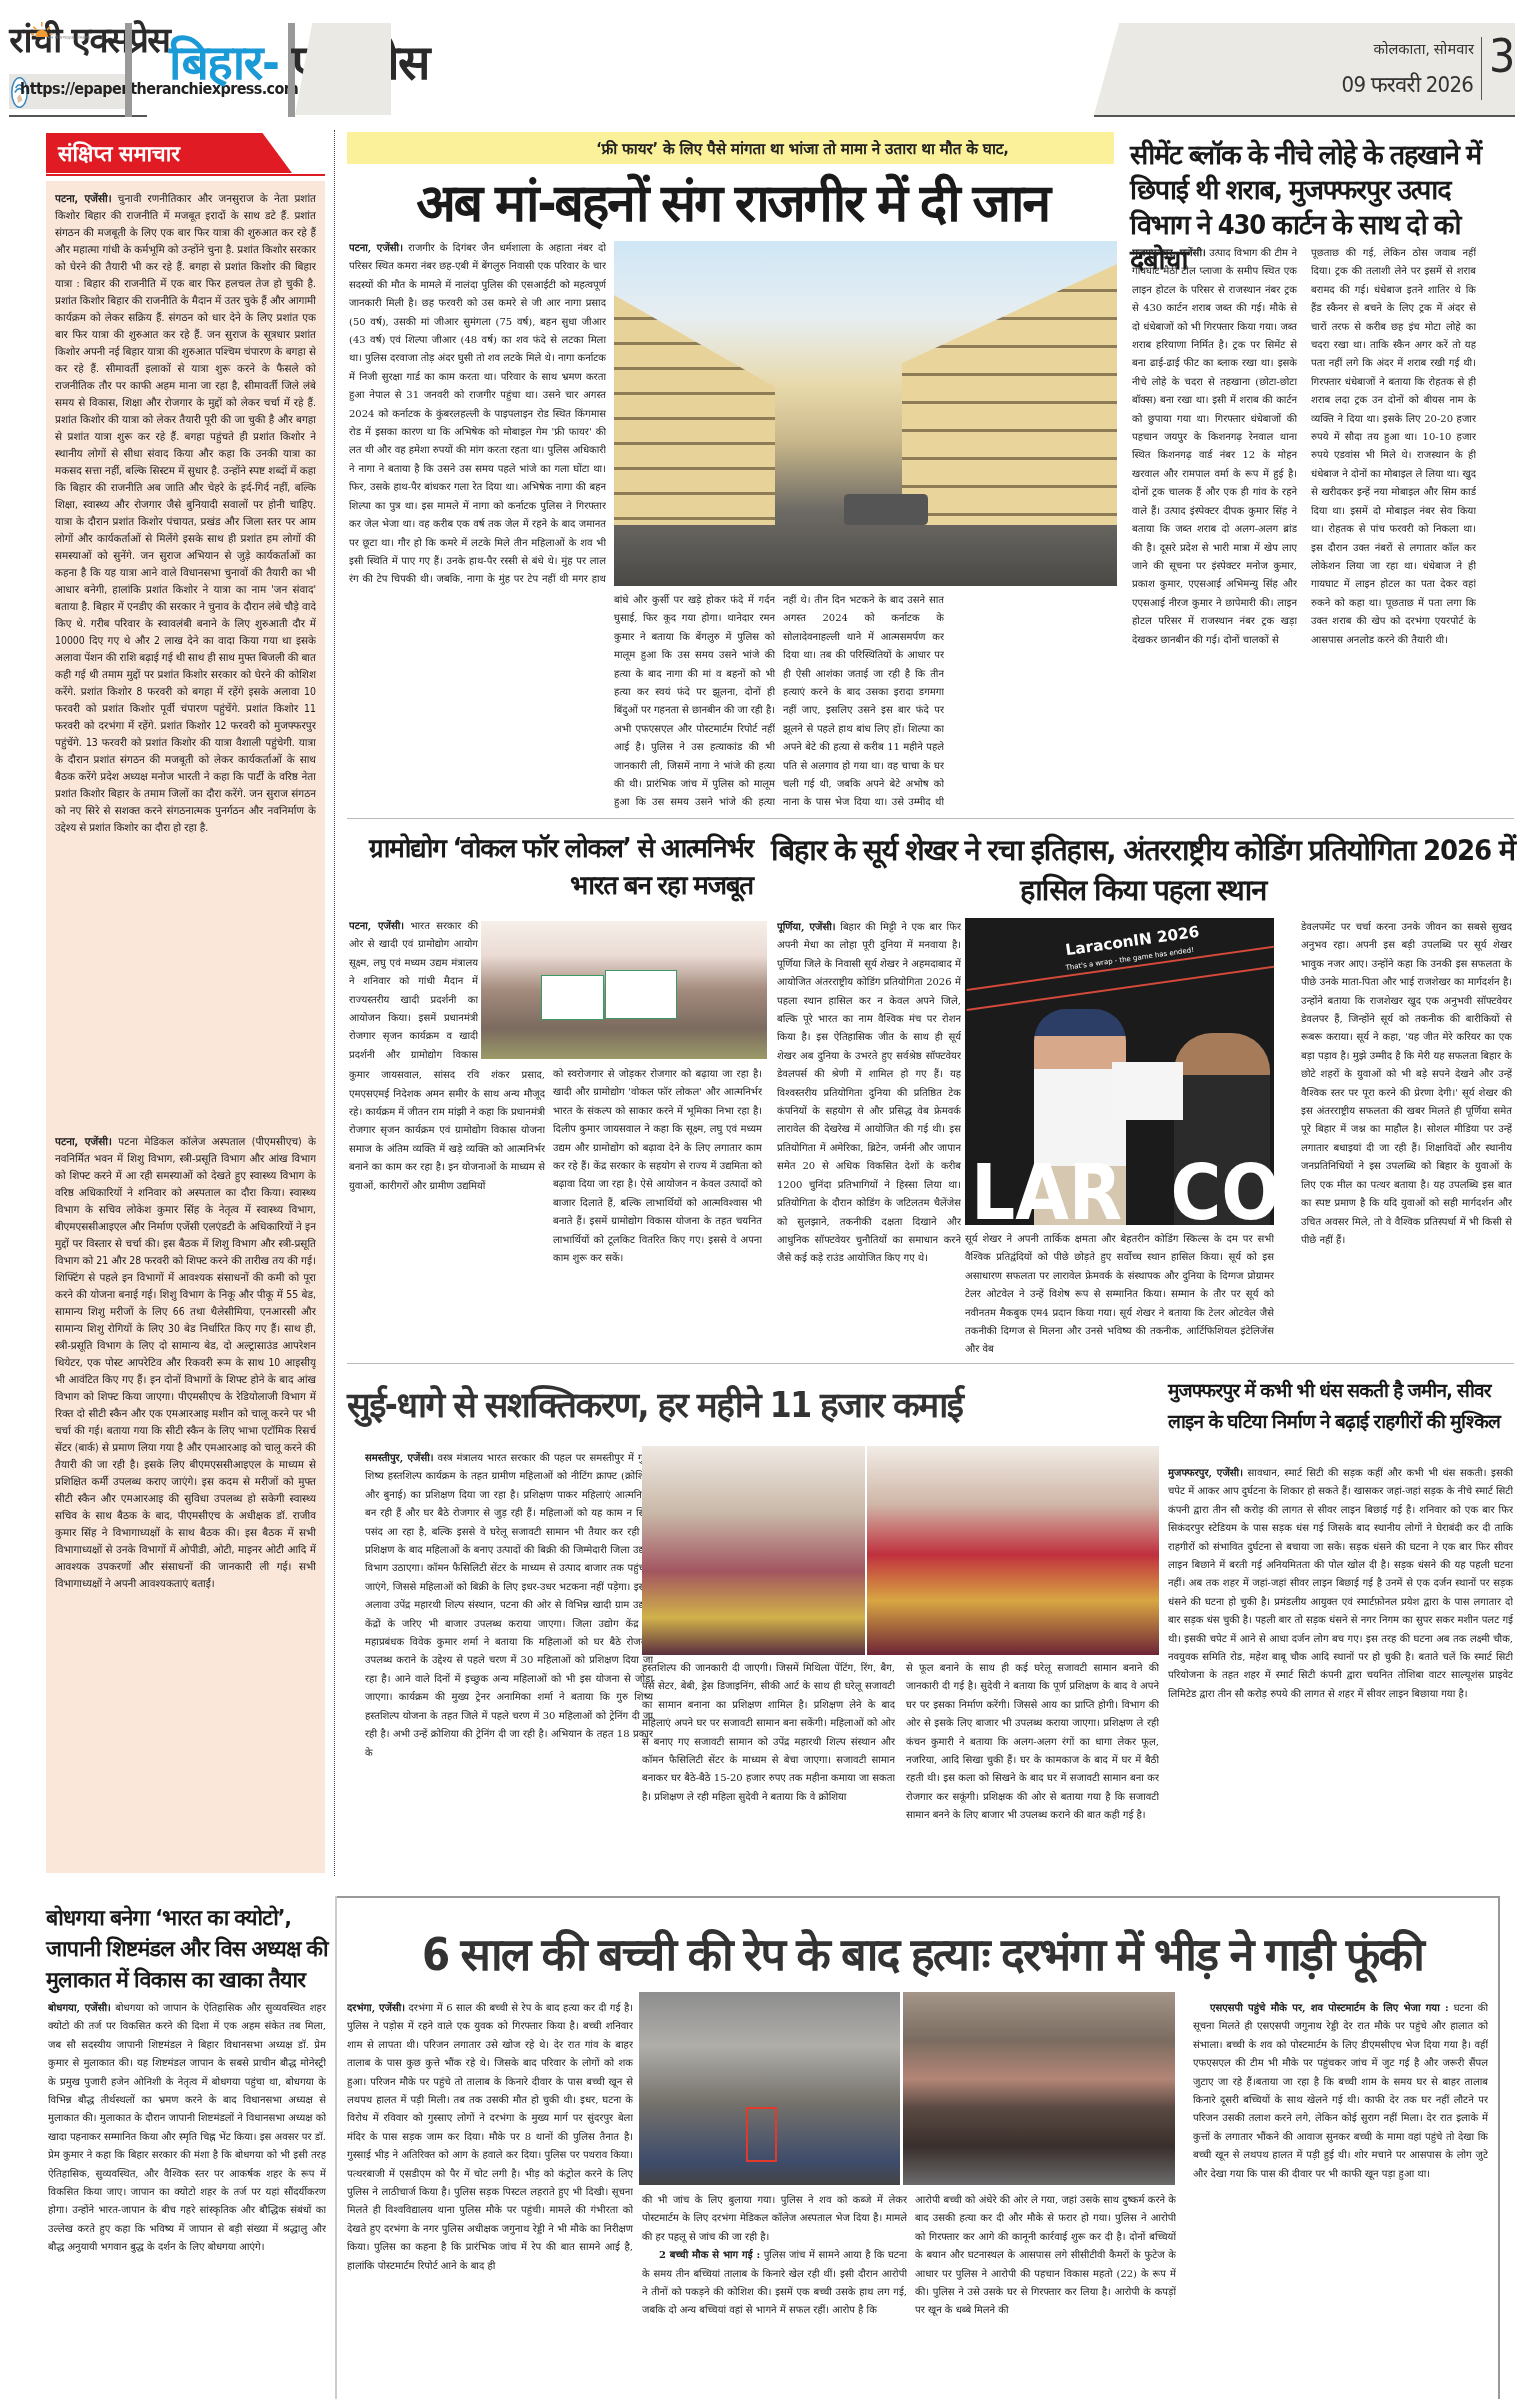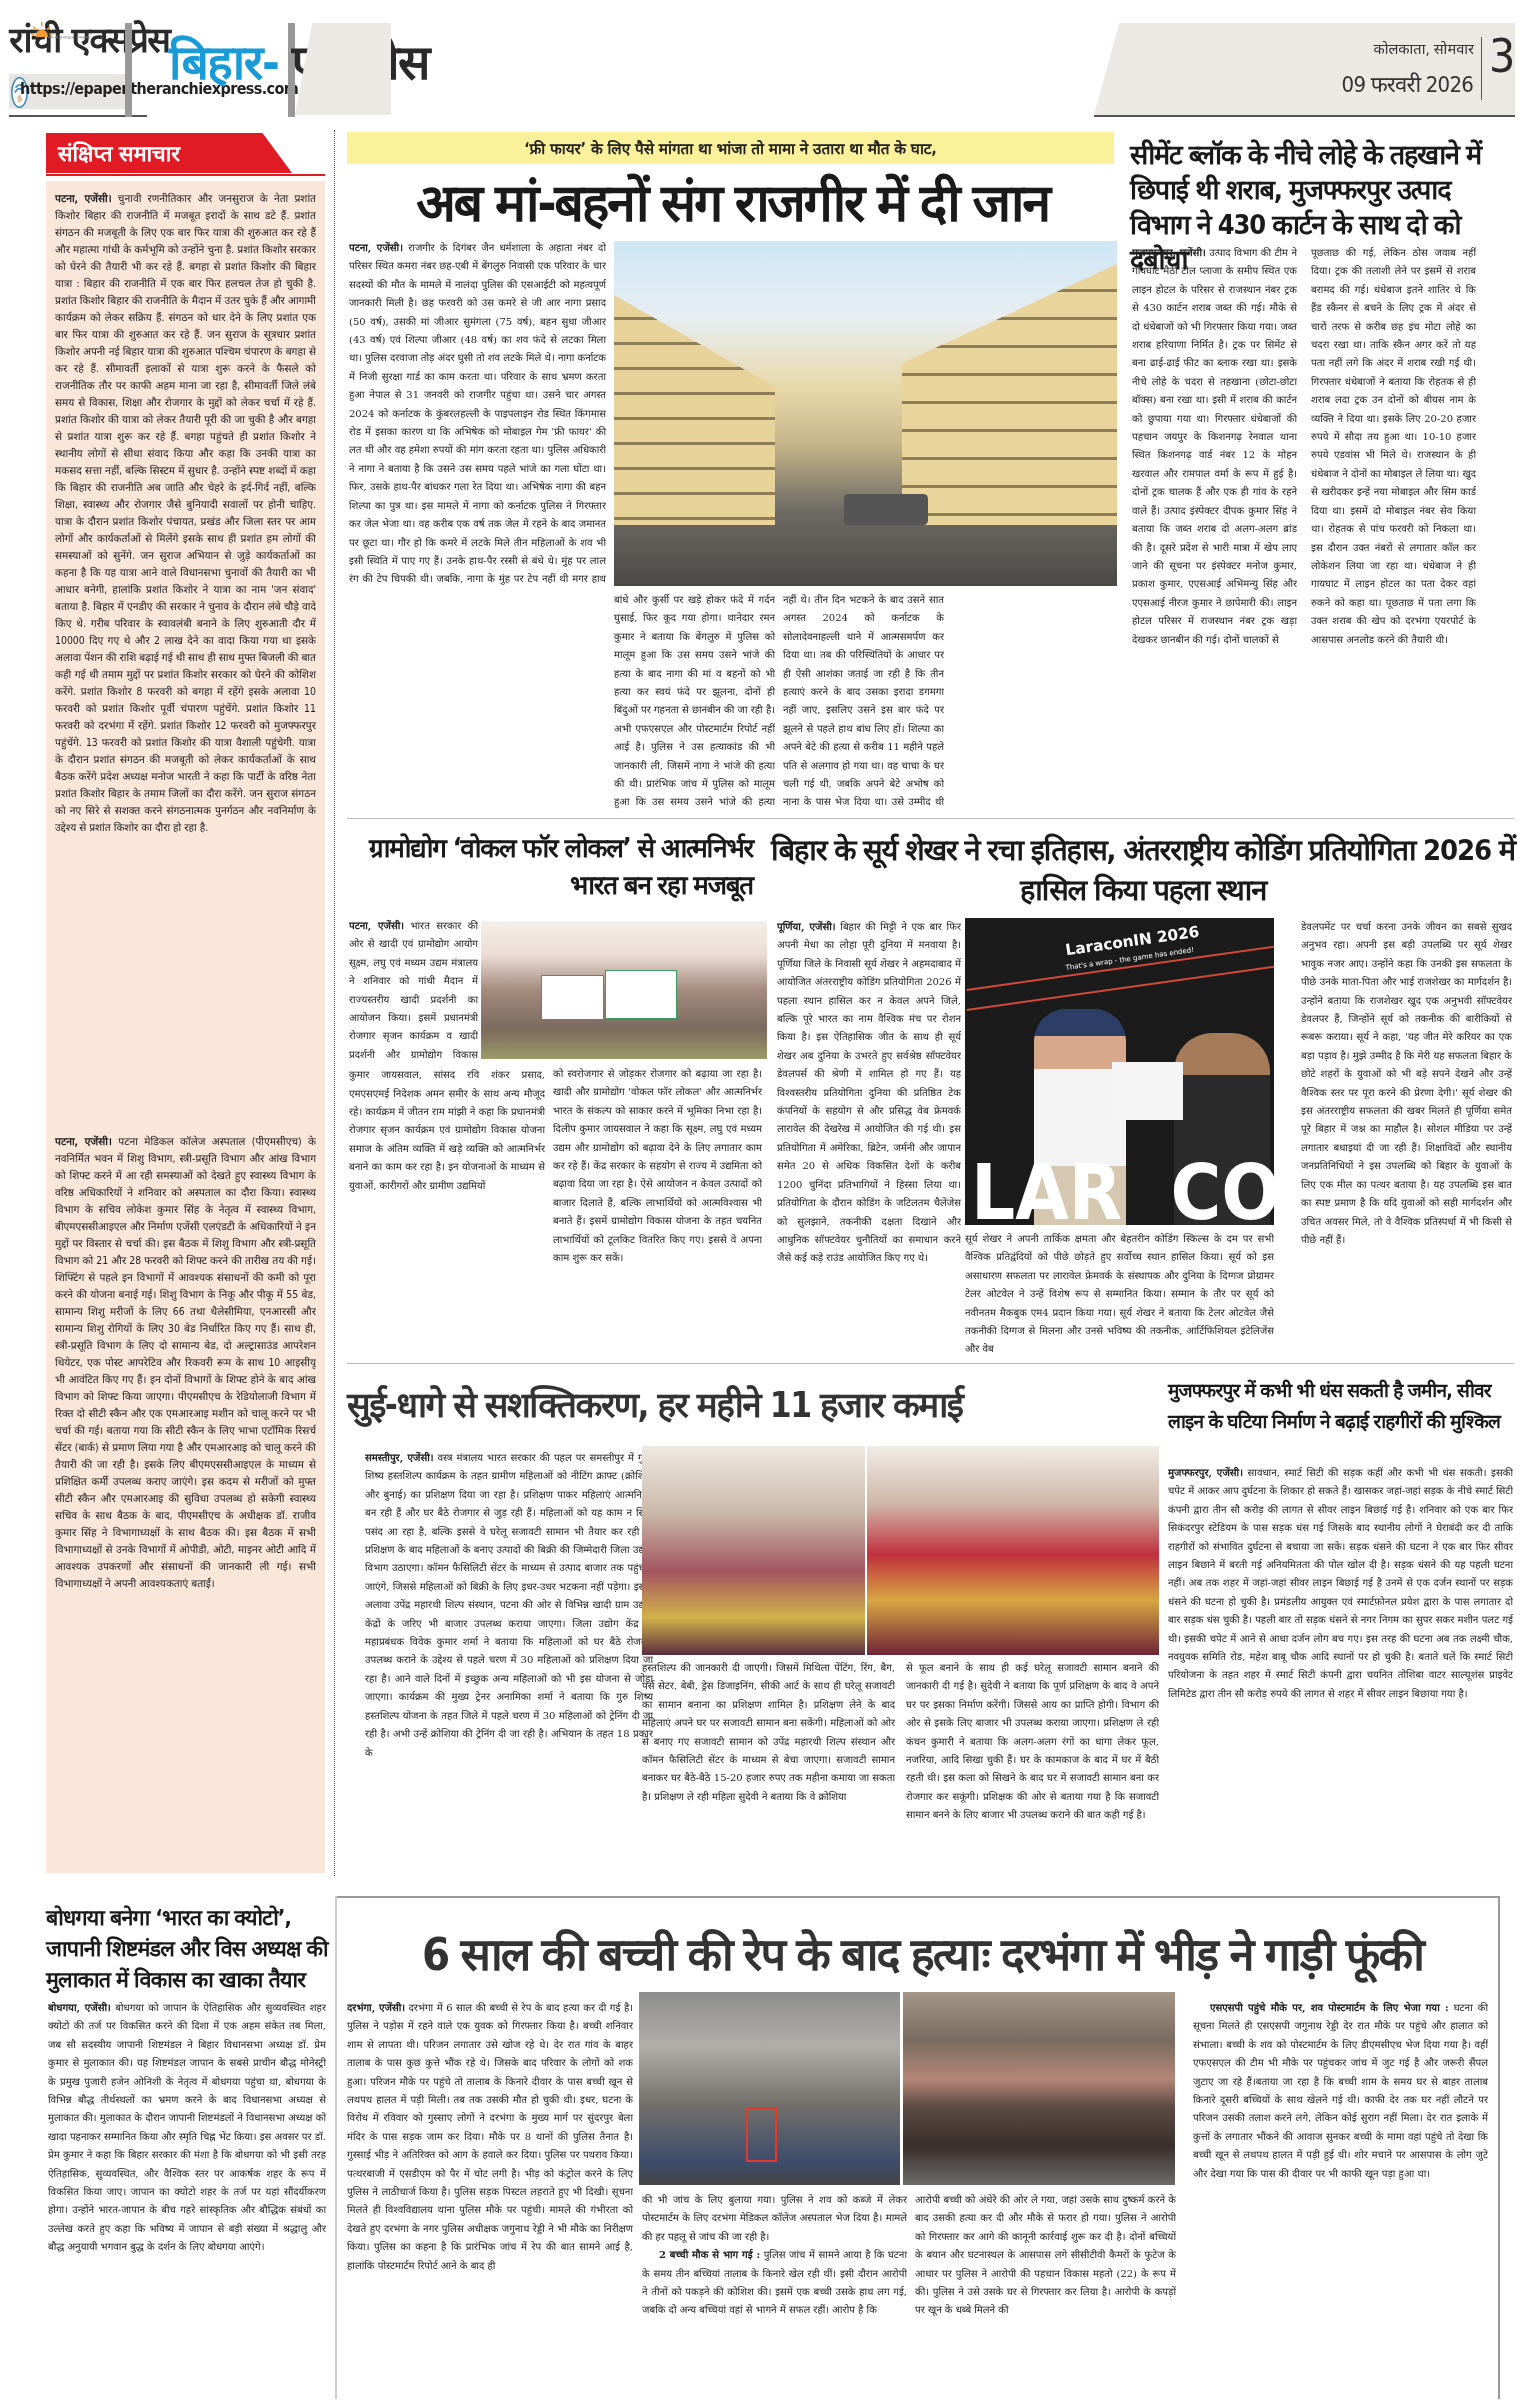--- a/index.html
+++ b/index.html
@@ -73,21 +73,21 @@
 </div>
 
 <div class="abs" style="left:55px;top:1133px;width:261px;">
   <div class="body-text" style="font-family:'DejaVu Sans Condensed','DejaVu Sans',sans-serif;font-size:10.4px;line-height:17px;height:637px;overflow:hidden;">
     <span class="lead">पटना, एजेंसी।</span>
     <span>पटना मेडिकल कॉलेज अस्पताल (पीएमसीएच) के नवनिर्मित भवन में शिशु विभाग, स्त्री-प्रसूति विभाग और आंख विभाग को शिफ्ट करने में आ रही समस्याओं को देखते हुए स्वास्थ्य विभाग के वरिष्ठ अधिकारियों ने शनिवार को अस्पताल का दौरा किया। स्वास्थ्य विभाग के सचिव लोकेश कुमार सिंह के नेतृत्व में स्वास्थ्य विभाग, बीएमएससीआइएल और निर्माण एजेंसी एलएंडटी के अधिकारियों ने इन मुद्दों पर विस्तार से चर्चा की। इस बैठक में शिशु विभाग और स्त्री-प्रसूति विभाग को 21 और 28 फरवरी को शिफ्ट करने की तारीख तय की गई। शिफ्टिंग से पहले इन विभागों में आवश्यक संसाधनों की कमी को पूरा करने की योजना बनाई गई। शिशु विभाग के निकू और पीकू में 55 बेड, सामान्य शिशु मरीजों के लिए 66 तथा थैलेसीमिया, एनआरसी और सामान्य शिशु रोगियों के लिए 30 बेड निर्धारित किए गए हैं। साथ ही, स्त्री-प्रसूति विभाग के लिए दो सामान्य बेड, दो अल्ट्रासाउंड आपरेशन थियेटर, एक पोस्ट आपरेटिव और रिकवरी रूम के साथ 10 आइसीयू भी आवंटित किए गए हैं। इन दोनों विभागों के शिफ्ट होने के बाद आंख विभाग को शिफ्ट किया जाएगा। पीएमसीएच के रेडियोलाजी विभाग में रिक्त दो सीटी स्कैन और एक एमआरआइ मशीन को चालू करने पर भी चर्चा की गई। बताया गया कि सीटी स्कैन के लिए भाभा एटॉमिक रिसर्च सेंटर (बार्क) से प्रमाण लिया गया है और एमआरआइ को चालू करने की तैयारी की जा रही है। इसके लिए बीएमएससीआइएल के माध्यम से प्रशिक्षित कर्मी उपलब्ध कराए जाएंगे। इस कदम से मरीजों को मुफ्त सीटी स्कैन और एमआरआइ की सुविधा उपलब्ध हो सकेगी स्वास्थ्य सचिव के साथ बैठक के बाद, पीएमसीएच के अधीक्षक डॉ. राजीव कुमार सिंह ने विभागाध्यक्षों के साथ बैठक की। इस बैठक में सभी विभागाध्यक्षों से उनके विभागों में ओपीडी, ओटी, माइनर ओटी आदि में आवश्यक उपकरणों और संसाधनों की जानकारी ली गई। सभी विभागाध्यक्षों ने अपनी आवश्यकताएं बताईं।</span>
   </div>
 </div>
 
 <div class="abs" style="left:347px;top:132px;width:767px;height:32px;background:#fbf19a;"></div>
-<div class="abs" style="left:347px;top:138px;width:767px;text-align:center;font-size:15.3px;font-weight:bold;color:#222;font-family:'DejaVu Sans Condensed','DejaVu Sans',sans-serif;">‘फ्री फायर’ के लिए पैसे मांगता था भांजा तो मामा ने उतारा था मौत के घाट,</div>
+<div class="abs" style="left:347px;top:138px;width:911px;text-align:center;font-size:15.3px;font-weight:bold;color:#222;font-family:'DejaVu Sans Condensed','DejaVu Sans',sans-serif;">‘फ्री फायर’ के लिए पैसे मांगता था भांजा तो मामा ने उतारा था मौत के घाट,</div>
 <h1 class="abs headline" style="left:349px;top:173px;width:767px;font-size:52px;line-height:61px;text-align:center;letter-spacing:-2.3px;">अब मां-बहनों संग राजगीर में दी जान</h1>
 
 <div class="col body-text" style="left:349px;top:239px;width:257px;height:349px;">
   <span class="lead">पटना, एजेंसी।</span>
   <span>राजगीर के दिगंबर जैन धर्मशाला के अहाता नंबर दो परिसर स्थित कमरा नंबर छह-एबी में बेंगलुरु निवासी एक परिवार के चार सदस्यों की मौत के मामले में नालंदा पुलिस की एसआईटी को महत्वपूर्ण जानकारी मिली है। छह फरवरी को उस कमरे से जी आर नागा प्रसाद (50 वर्ष), उसकी मां जीआर सुमंगला (75 वर्ष), बहन सुधा जीआर (43 वर्ष) एवं शिल्पा जीआर (48 वर्ष) का शव फंदे से लटका मिला था। पुलिस दरवाजा तोड़ अंदर घुसी तो शव लटके मिले थे। नागा कर्नाटक में निजी सुरक्षा गार्ड का काम करता था। परिवार के साथ भ्रमण करता हुआ नेपाल से 31 जनवरी को राजगीर पहुंचा था। उसने चार अगस्त 2024 को कर्नाटक के कुंबरलहल्ली के पाइपलाइन रोड स्थित किंगमास रोड में इसका कारण था कि अभिषेक को मोबाइल गेम 'फ्री फायर' की लत थी और वह हमेशा रुपयों की मांग करता रहता था। पुलिस अधिकारी ने नागा ने बताया है कि उसने उस समय पहले भांजे का गला घोंटा था। फिर, उसके हाथ-पैर बांधकर गला रेत दिया था। अभिषेक नागा की बहन शिल्पा का पुत्र था। इस मामले में नागा को कर्नाटक पुलिस ने गिरफ्तार कर जेल भेजा था। वह करीब एक वर्ष तक जेल में रहने के बाद जमानत पर छूटा था। गौर हो कि कमरे में लटके मिले तीन महिलाओं के शव भी इसी स्थिति में पाए गए हैं। उनके हाथ-पैर रस्सी से बंधे थे। मुंह पर लाल रंग की टेप चिपकी थी। जबकि, नागा के मुंह पर टेप नहीं थी मगर हाथ बंधे थे। ऐसे में आशंका जताई जा रही है कि नागा ने पहले मां और बहनों की हत्या की। इसके बाद उसने खुद</span>
 </div>
 <div class="photo" style="left:614px;top:241px;width:503px;height:345px;background:linear-gradient(180deg,#cfe6f5 0%,#e7eef2 22%,#e8d9ab 42%,#c8b78a 58%,#6e6b65 78%,#4a4946 100%);">
   <div style="position:absolute;left:0;top:54px;width:161px;height:230px;background:repeating-linear-gradient(180deg,#e7d29a 0 21.5px,#8e7c57 21.5px 25px);clip-path:polygon(0 0,100% 40%,100% 100%,0 100%);"></div>
   <div style="position:absolute;right:0;top:23px;width:215px;height:261px;background:repeating-linear-gradient(180deg,#e9d59c 0 24.6px,#8e7c57 24.6px 28px);clip-path:polygon(0 38%,100% 0,100% 100%,0 100%);"></div>
   <div style="position:absolute;left:230px;top:253px;width:84px;height:31px;background:#555;border-radius:4.6px;"></div>

